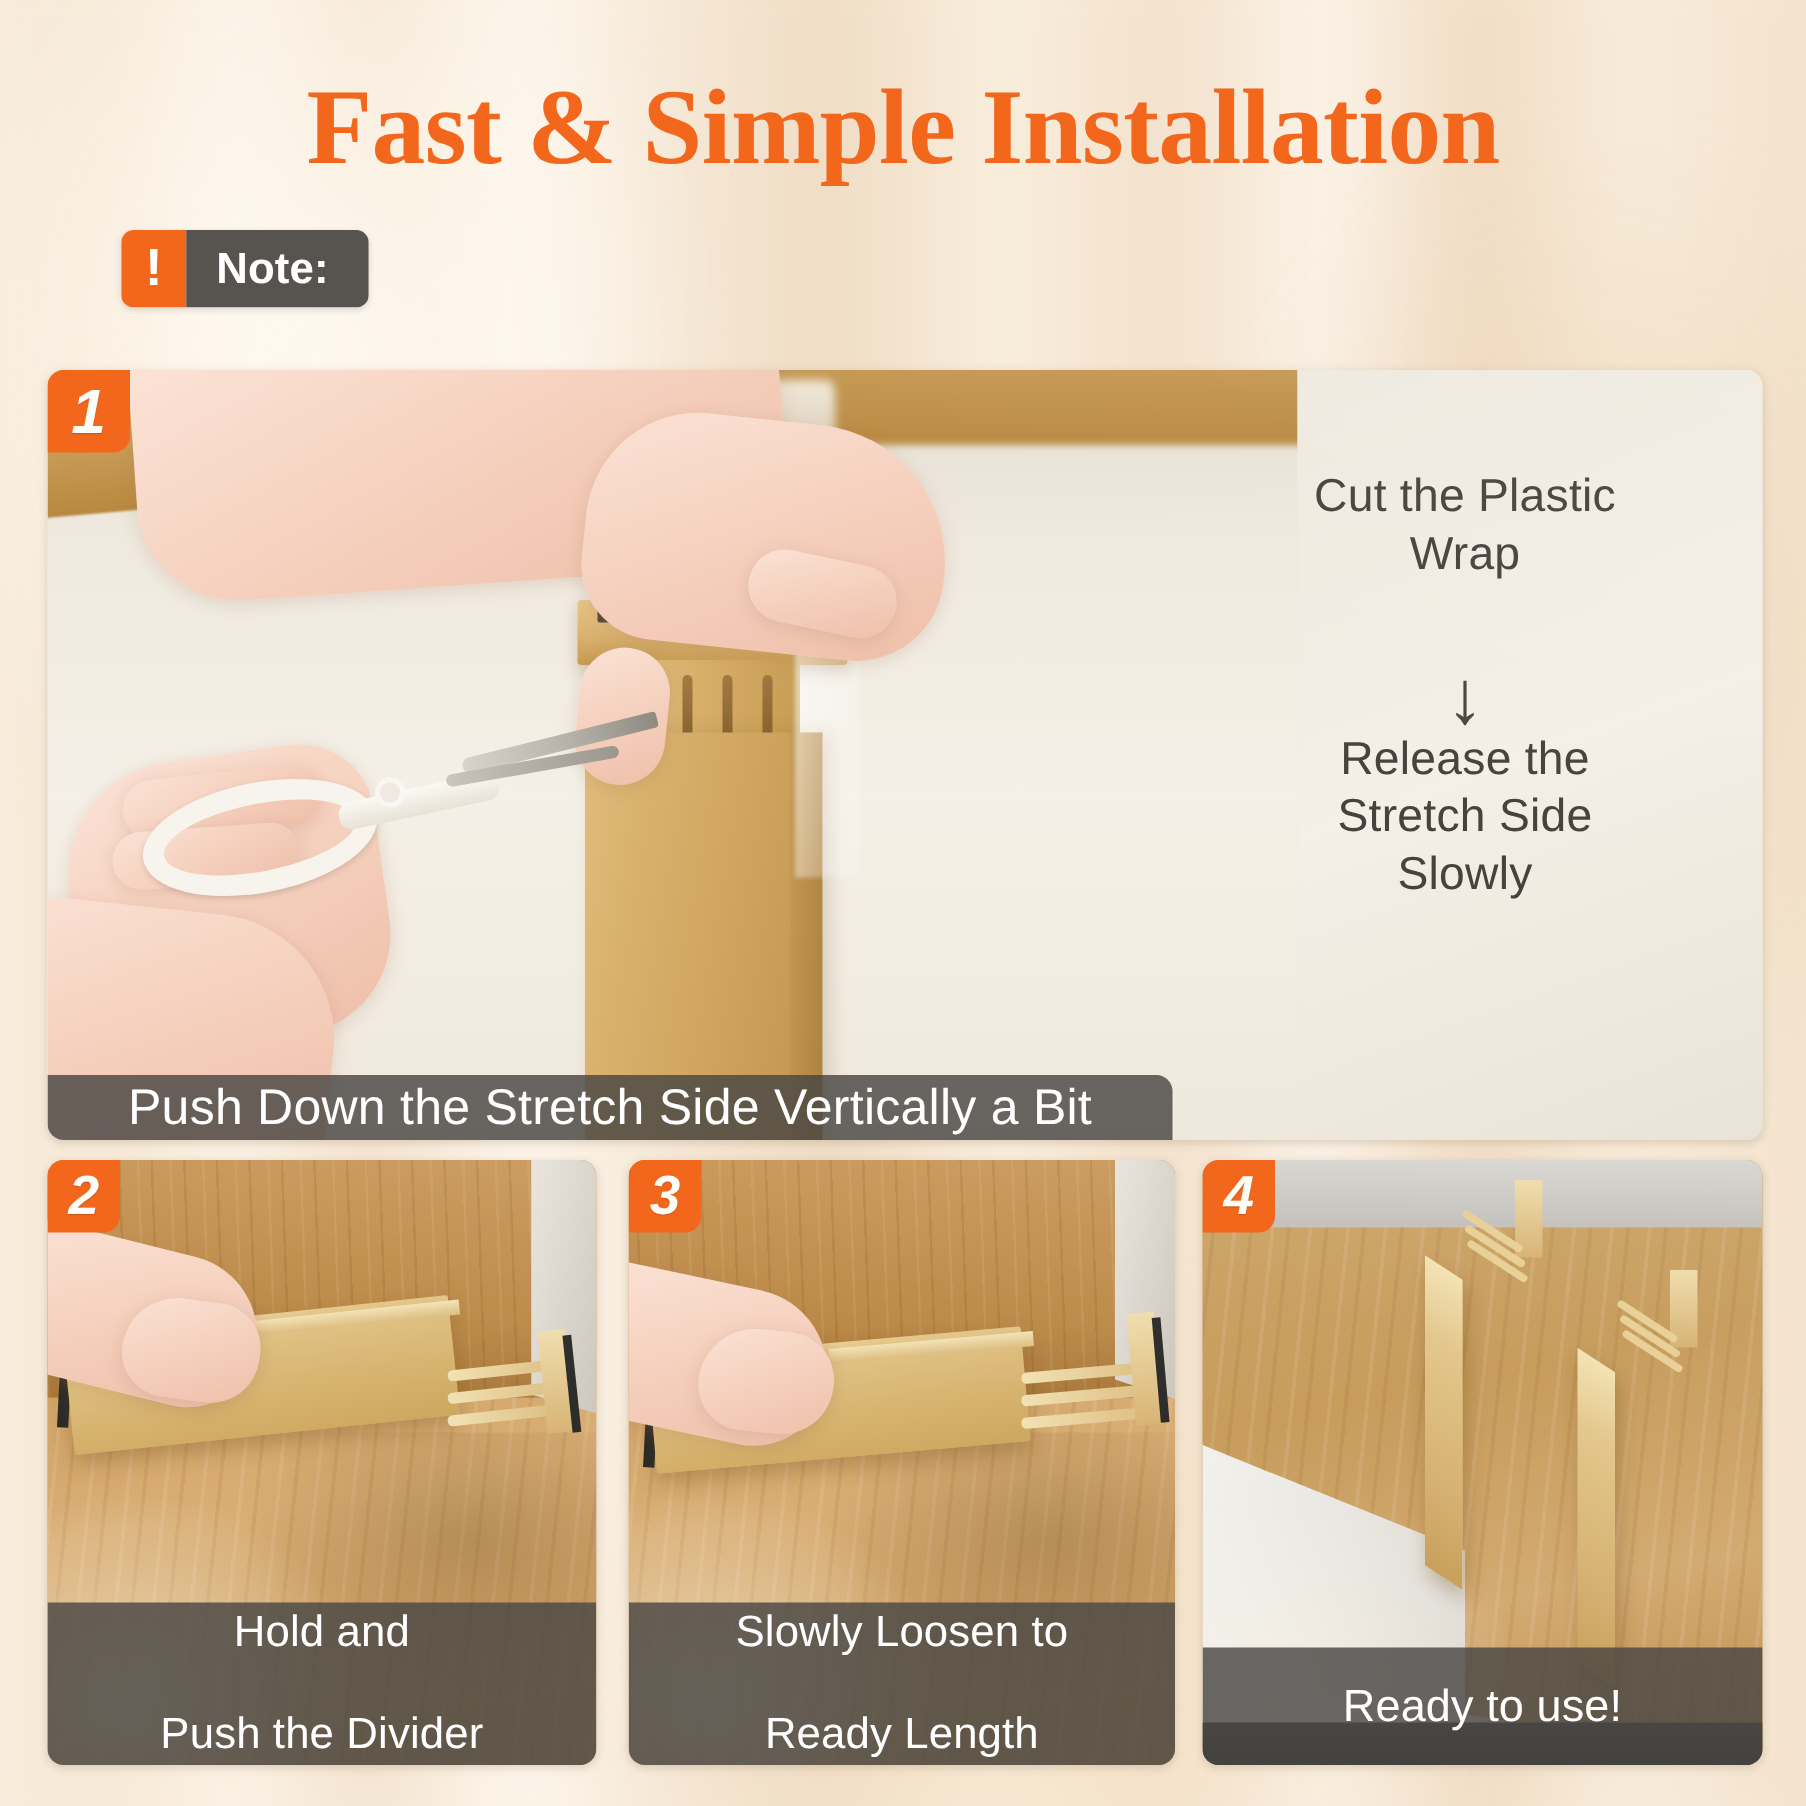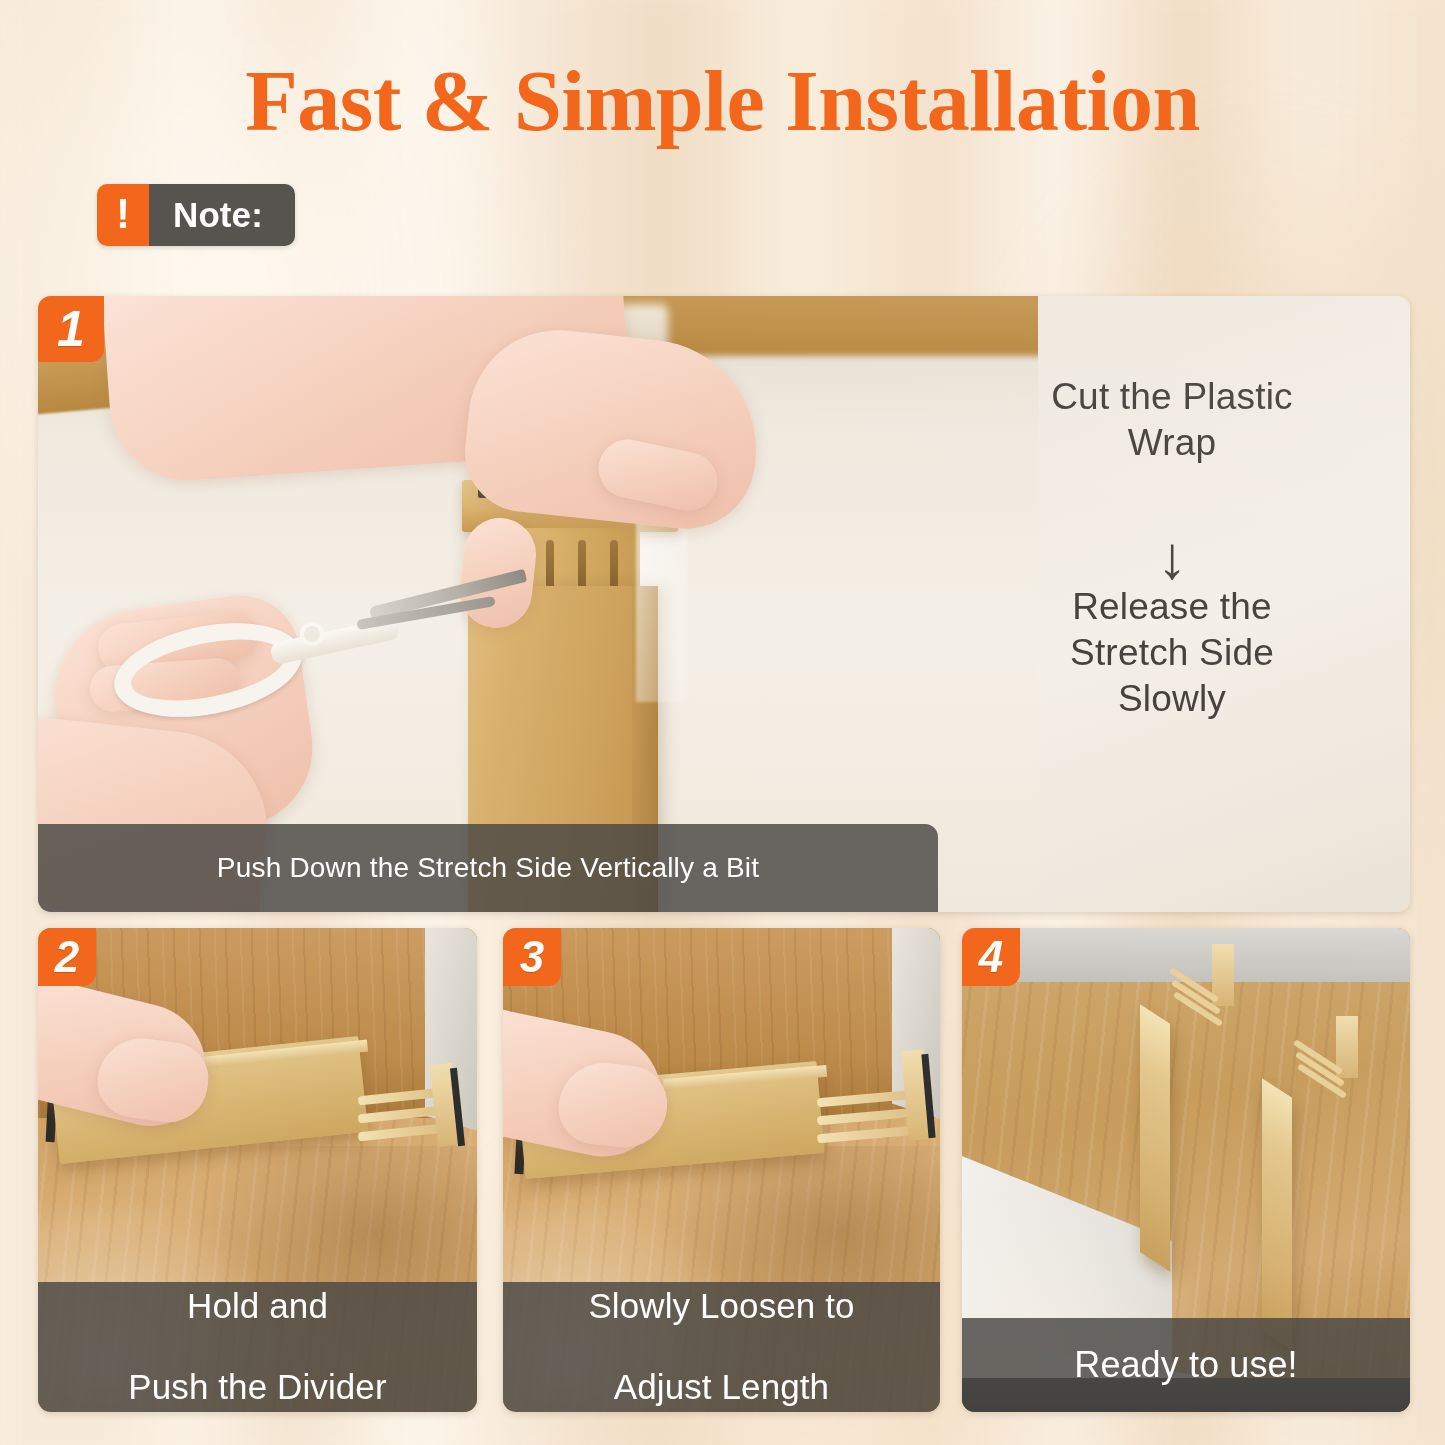--- a/index.html
+++ b/index.html
@@ -292,23 +292,23 @@
     letter-spacing: .2px;
   }
   .p1-textcol .blk2 { margin-top: 118px; }
   .p1-arrow {
     position: absolute; left: 0; width: 268px; top: 232px;
     text-align: center;
     font-size: 60px; line-height: 1; color: #4a4742;
   }
 
   .cap-1 {
-    left: 0; width: 900px; bottom: 0; height: 88px;
+    left: 0; width: 900px; bottom: 0; height: 52px;
     border-top-right-radius: 13px;
-    font-size: 28px;
+    font-size: 40px;
     letter-spacing: .2px;
     text-align: center;
   }
 
   
   .panel-sm { top: 928px; height: 484px; }
   #panel-2 { left: 38px; width: 439px; background: #cfa469; }
   #panel-3 { left: 503px; width: 437px; background: #cfa469; }
   #panel-4 { left: 962px; width: 448px; background: #d0a97b; }
 
@@ -532,21 +532,21 @@
     <div class="endpost" style="left:402px;top:122px;width:22px;height:90px;transform:rotate(-5deg)"></div>
     <div class="blackedge" style="left:422px;top:126px;width:7px;height:84px;transform:rotate(-5deg)"></div>
 
     <div class="hand" style="left:-40px;top:96px;width:200px;height:124px;border-radius:0 72px 64px 40px;transform:rotate(12deg)"></div>
     <div class="hand" style="left:56px;top:136px;width:108px;height:82px;border-radius:48px 40px 44px 38px;transform:rotate(6deg)"></div>
 
     <div class="badge">3</div>
     <div class="caption cap-sm">
       <span>
         <span>Slowly Loosen to</span><br>
-        <span>Adjust Length</span>
+        <span>Ready Length</span>
       </span>
     </div>
     <div class="panel-gloss"></div>
   </div>
 
   <div class="panel panel-sm" id="panel-4">
     <div class="p4-drawer"></div>
     <div class="dw-grain"></div>
     <div class="p4-wall"></div>
     <div class="p4-front"></div>

